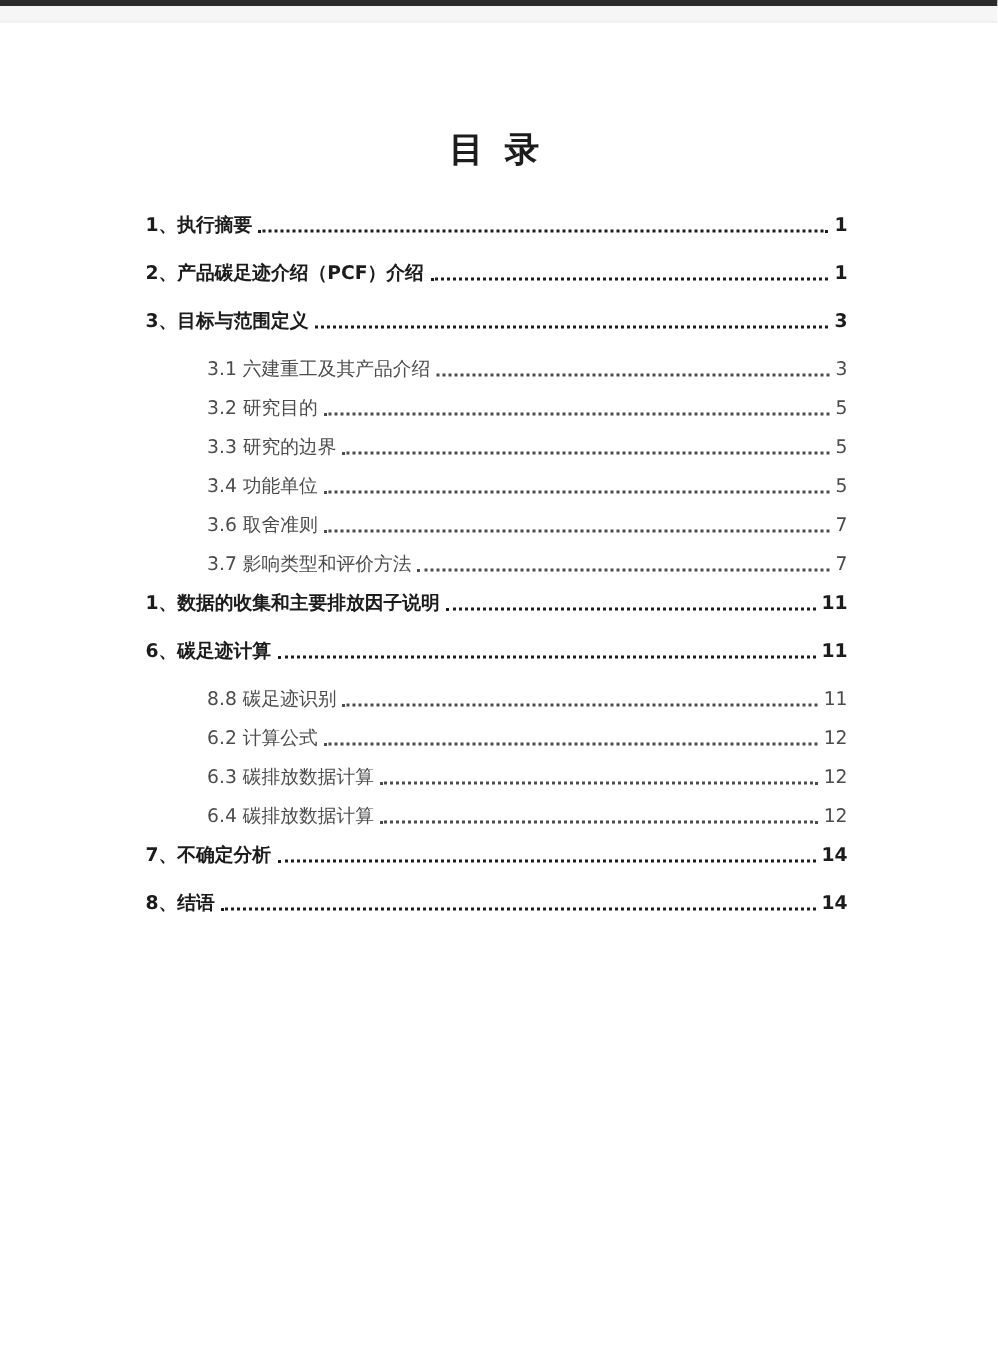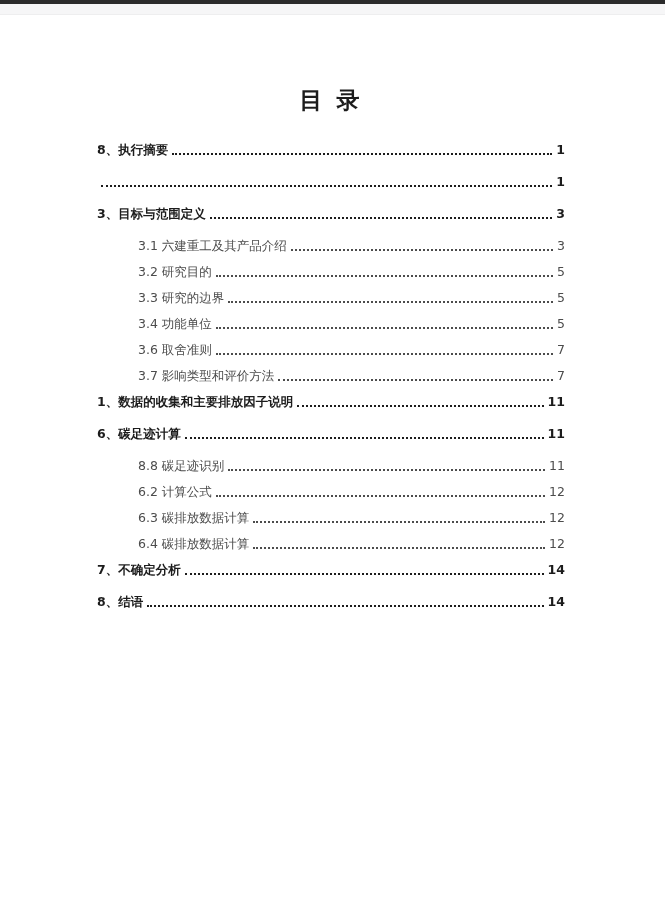--- a/index.html
+++ b/index.html
@@ -75,26 +75,27 @@
 
 <div class="top-black-bar"></div>
 <div class="top-gray-strip"></div>
 
 <div class="page">
   <h1 class="doc-title">目 录</h1>
 
   <div class="toc">
 
       <div class="toc-row level-1">
-        <span class="toc-label">8、执行摘要</span>
+        <span class="toc-label">1、执行摘要</span>
         <span class="toc-dots"></span>
         <span class="toc-page">1</span>
       </div>
 
       <div class="toc-row level-1">
+        <span class="toc-label">2、产品碳足迹介绍（PCF）介绍</span>
         <span class="toc-dots"></span>
         <span class="toc-page">1</span>
       </div>
 
       <div class="toc-row level-1">
         <span class="toc-label">3、目标与范围定义</span>
         <span class="toc-dots"></span>
         <span class="toc-page">3</span>
       </div>
 

